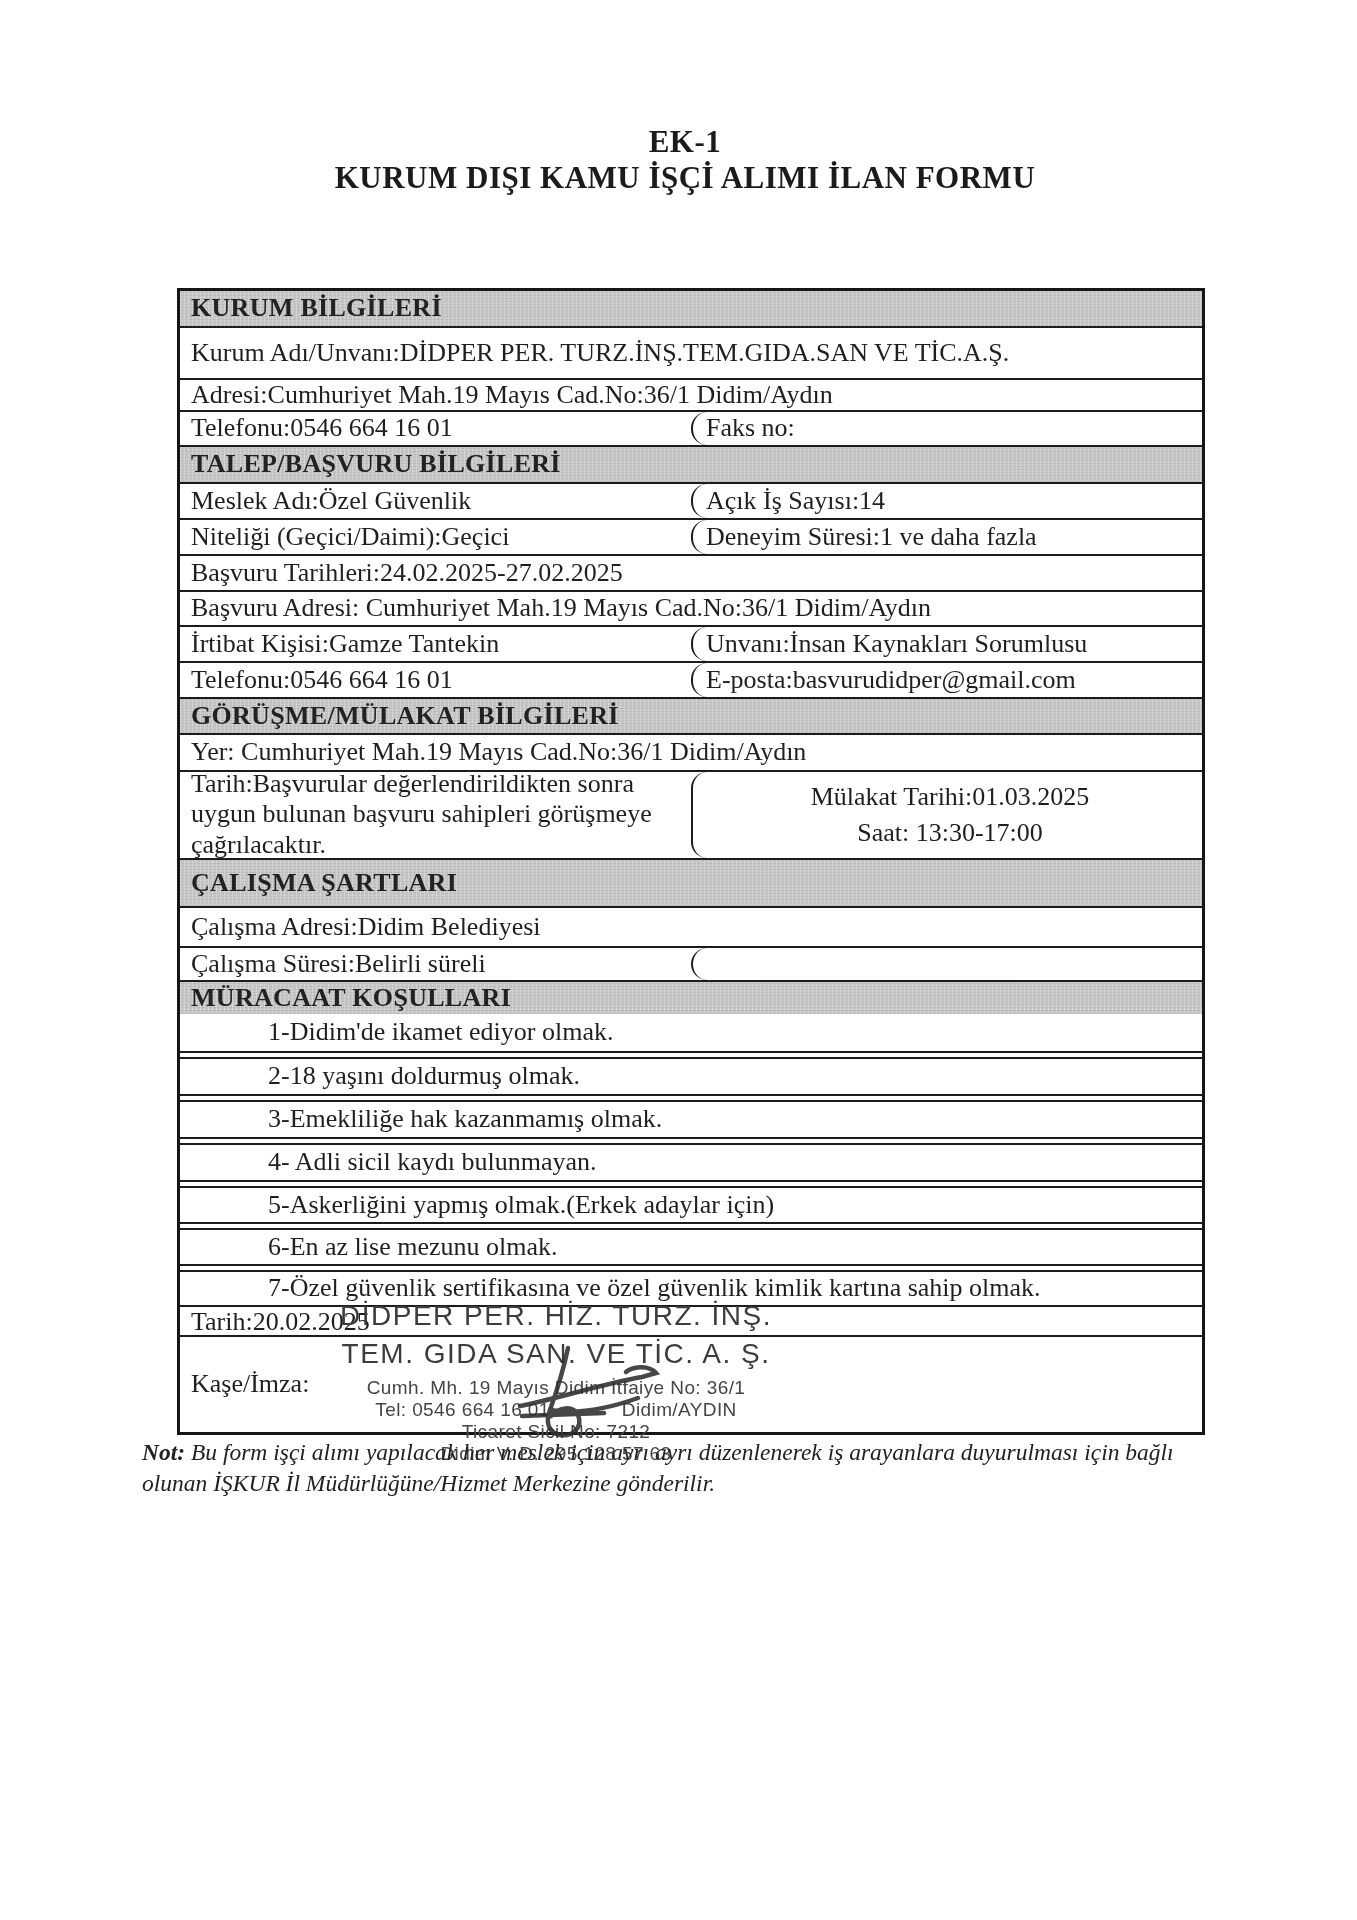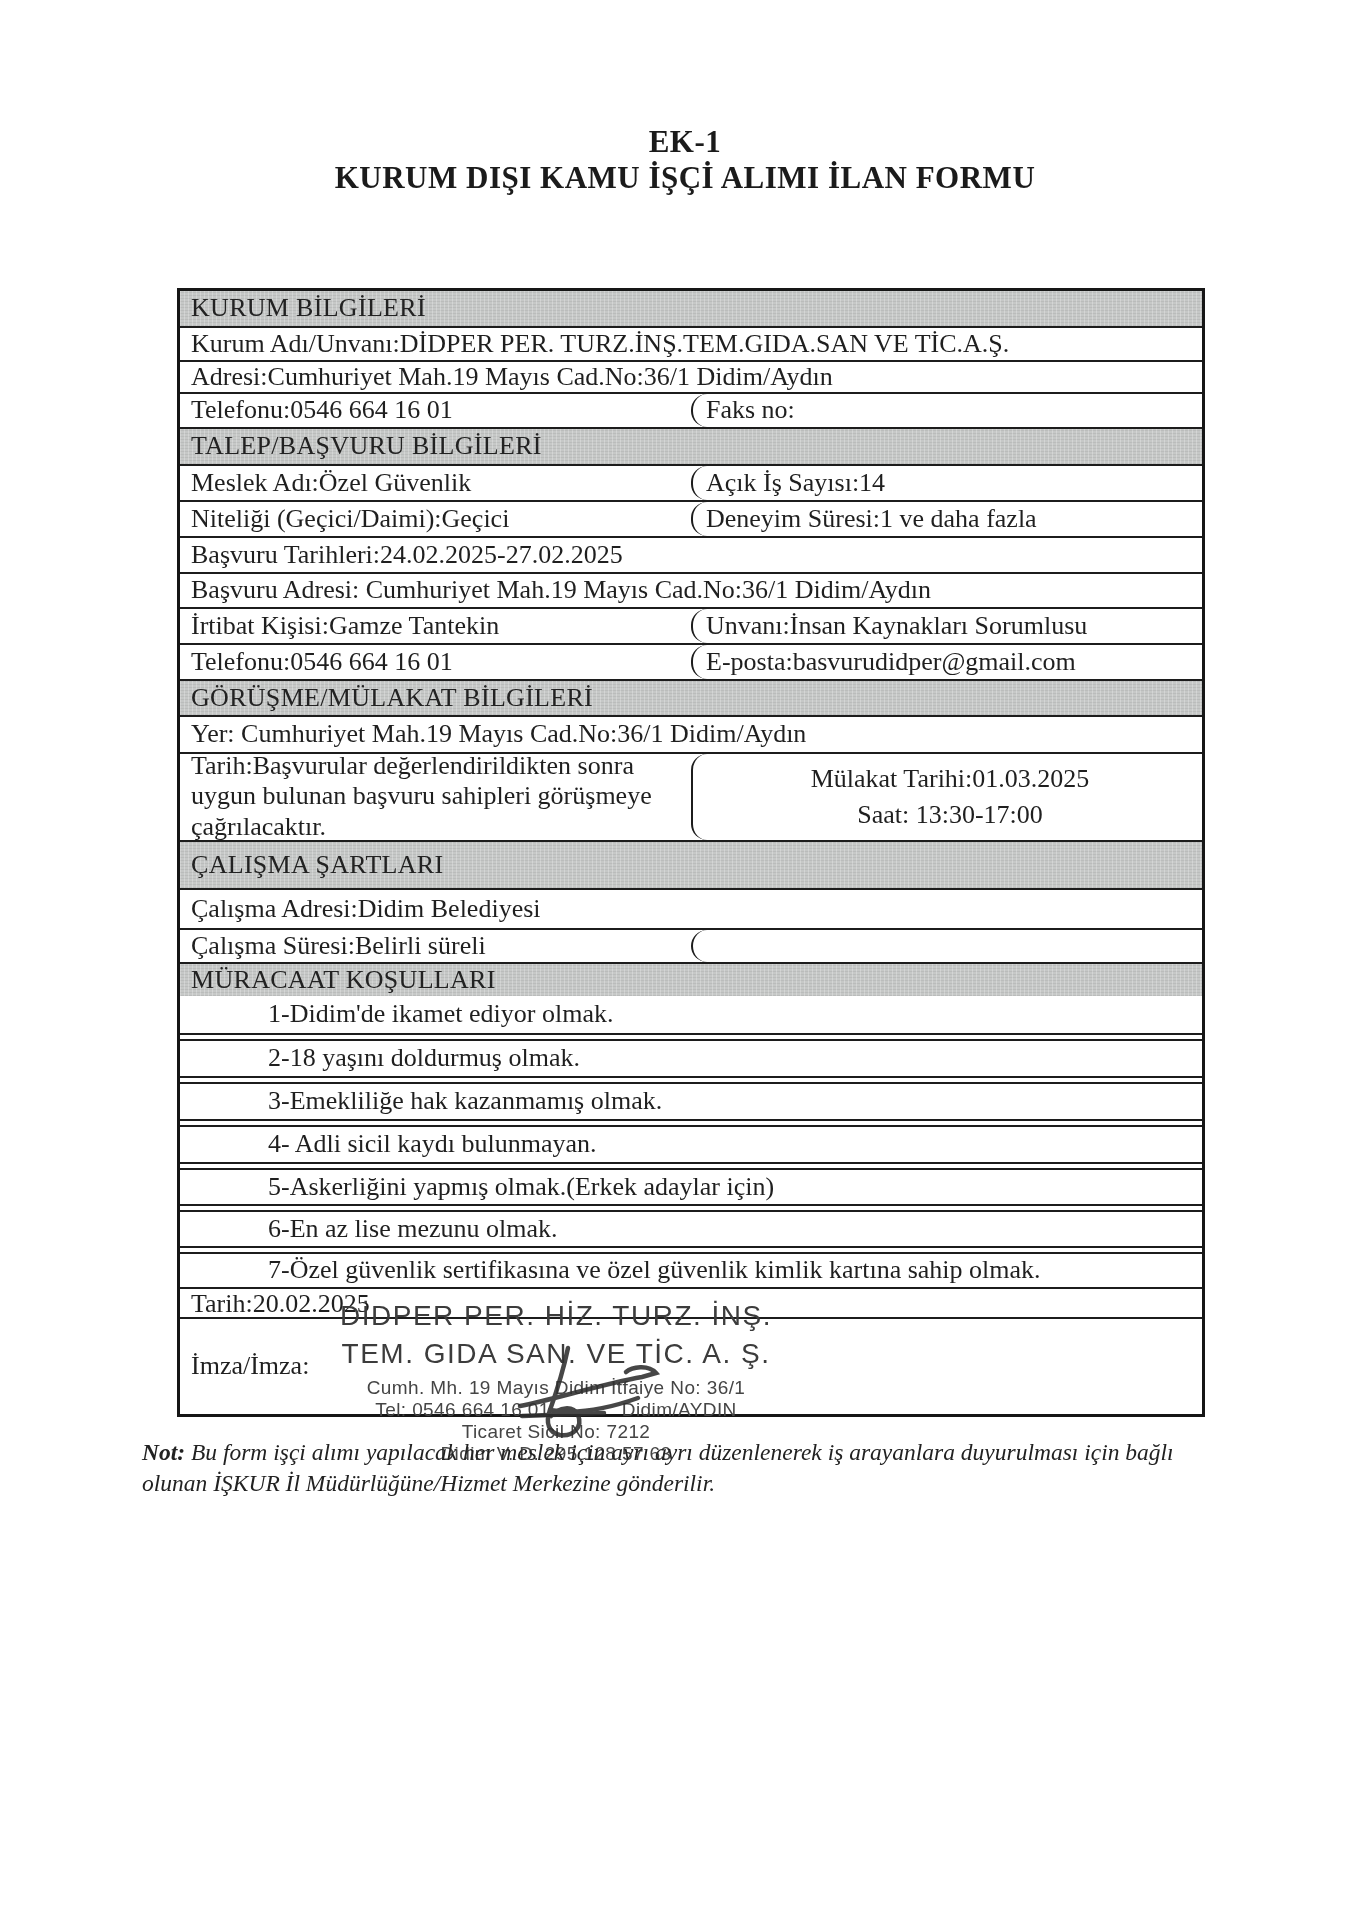--- a/index.html
+++ b/index.html
@@ -19,21 +19,21 @@
        border:3px solid #161616;background:#fff;box-sizing:border-box;
        font-size:26px;line-height:1.12;}
   .r{box-sizing:border-box;border-top:2px solid #1c1c1c;display:flex;align-items:center;}
   .r.nt{border-top:none;}
   .c{box-sizing:border-box;padding:1px 8px 2px 11px;}
   .split .c{width:50%;height:100%;display:flex;align-items:center;}
   .split .cr{border-left:2px solid #1c1c1c;padding-left:13px;border-radius:16px;}
   .hdr{background:#c6c8c7;
        background-image:repeating-linear-gradient(90deg,rgba(255,255,255,.25) 0 1px,rgba(0,0,0,0) 1px 4px),
                         repeating-linear-gradient(0deg,rgba(0,0,0,.06) 0 1px,rgba(0,0,0,0) 1px 3px);
-       font-weight:normal;letter-spacing:.3px;color:#222;}
+       font-weight:bold;letter-spacing:.3px;color:#222;}
   .hdr .c{padding-left:11px;}
   .twoLine{flex-direction:column;align-items:flex-start;justify-content:center;gap:6px;}
   .wrapcell{line-height:1.18;}
   .sep{box-sizing:border-box;height:8px;border-top:2px solid #1c1c1c;border-bottom:2px solid #1c1c1c;}
   .cond{padding-left:88px;}
   .empty{min-height:100%;}
 
   
   .stamp{position:absolute;left:330px;top:1300px;width:452px;text-align:center;
          font-family:"Liberation Sans","DejaVu Sans",sans-serif;color:#3c3c3c;}
@@ -56,21 +56,21 @@
 <div class="page">
 
   <div class="title" id="t1">EK-1</div>
   <div class="title" id="t2">KURUM DIŞI KAMU İŞÇİ ALIMI İLAN FORMU</div>
 
   <div class="tbl">
 
     <div class="r hdr nt" style="height:35px">
       <div class="c">KURUM BİLGİLERİ</div>
     </div>
-    <div class="r" style="height:34px">
+    <div class="r" style="height:52px">
       <div class="c">Kurum Adı/Unvanı:DİDPER PER. TURZ.İNŞ.TEM.GIDA.SAN VE TİC.A.Ş.</div>
     </div>
     <div class="r" style="height:32px">
       <div class="c">Adresi:Cumhuriyet Mah.19 Mayıs Cad.No:36/1 Didim/Aydın</div>
     </div>
     <div class="r split" style="height:35px">
       <div class="c">Telefonu:0546 664 16 01</div>
       <div class="c cr">Faks no:</div>
     </div>
 
@@ -153,21 +153,21 @@
     </div>
     <div class="sep"></div>
     <div class="r nt" style="height:33px">
       <div class="c cond">7-Özel güvenlik sertifikasına ve özel güvenlik kimlik kartına sahip olmak.</div>
     </div>
 
     <div class="r" style="height:30px;align-items:flex-start;">
       <div class="c" style="padding-top:0;">Tarih:20.02.2025</div>
     </div>
     <div class="r" style="height:97px">
-      <div class="c">İmza/İmza:</div>
+      <div class="c">Kaşe/İmza:</div>
     </div>
   </div>
 
   <div class="stamp">
     <div class="big" id="stampL1">DİDPER PER. HİZ. TURZ. İNŞ.</div>
     <div class="big" id="stampL2">TEM. GIDA SAN. VE TİC. A. Ş.</div>
     <div class="sm">Cumh. Mh. 19 Mayıs Didim İtfaiye No: 36/1</div>
     <div class="sm row4">
       <span>Tel: 0546 664 16 01</span>
       <span>Didim/AYDIN</span>

